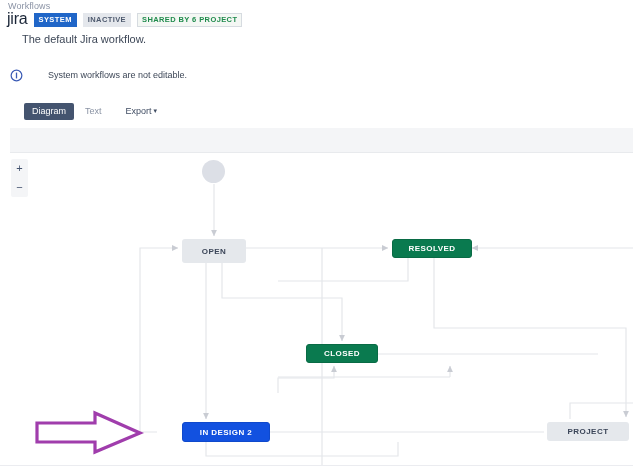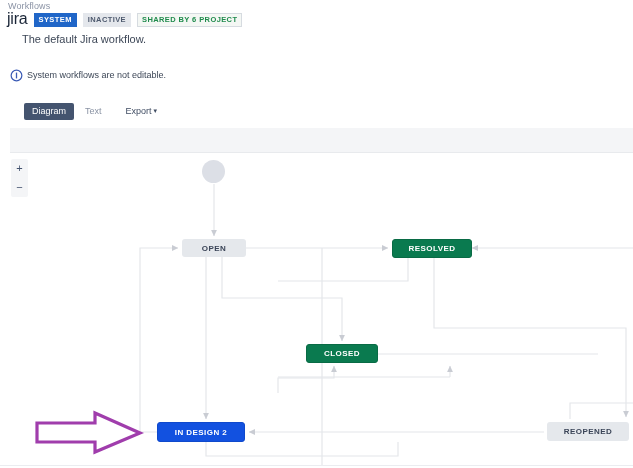--- a/index.html
+++ b/index.html
@@ -62,21 +62,21 @@
     color: #3d4757;
     text-align: right;
   }
 
   
   .note {
     position: absolute;
     left: 10px; top: 68px;
     display: flex;
     align-items: center;
-    gap: 4px;
+    gap: 25px;
   }
   .note-icon {
     width: 13px; height: 13px;
     flex: 0 0 13px;
   }
   .note-text {
     font-size: 9px;
     color: #3d4757;
   }
 
@@ -167,21 +167,21 @@
     font-size: 8px;
     font-weight: 700;
     letter-spacing: .45px;
     border-radius: 3px;
     white-space: nowrap;
     cursor: pointer;
     z-index: 4;
   }
   .node-grey  { background: #e5e8ec; color: #3b4558; }
   .node-green { background: #0a7a4f; color: #ffffff; border: 1px solid #096b45; }
-  .node-blue  { background: #1251e0; color: #ffffff; border: 1px solid #0f49cc; }
+  .node-blue  { background: #1251e0; color: #ffffff; border: 1px solid #0f49cc; margin-left: 25px; }
 
   .startnode {
     position: absolute;
     width: 23px; height: 23px;
     border-radius: 50%;
     background: #dcdfe6;
     z-index: 4;
     cursor: pointer;
   }
 
@@ -277,29 +277,29 @@
       </g>
     </svg>
 
     <div class="zoomctl">
       <div class="zoombtn">+</div>
       <div class="zoombtn">−</div>
     </div>
 
     <div class="startnode" style="left:192px; top:7px;"></div>
 
-    <div class="node node-grey" style="left:172px; top:86px;  width:64px; height:18px;">OPEN</div>
+    <div class="node node-grey" style="left:172px; top:86px;  width:64px; height:24px;">OPEN</div>
 
     <div class="node node-green" style="left:296px; top:191px; width:72px; height:19px;">CLOSED</div>
 
     <div class="node node-green" style="left:382px; top:86px;  width:80px; height:19px;">RESOLVED</div>
 
     <div class="node node-blue" style="left:147px; top:269px; width:88px; height:20px;">IN DESIGN 2</div>
 
-    <div class="node node-grey" style="left:537px; top:269px; width:82px; height:19px;">REOPENED</div>
+    <div class="node node-grey" style="left:537px; top:269px; width:82px; height:19px;">PROJECT</div>
   </div>
 
   <div class="canvas-bottom-rule"></div>
 
   <svg class="annotation" viewBox="0 0 633 468">
     <path d="M37,423 L95,423 L95,413 L140,433 L95,452 L95,442 L37,442 Z" fill="none" stroke="#a03dac" stroke-width="3.2" stroke-linejoin="miter"></path>
   </svg>
 
 </div>
 

